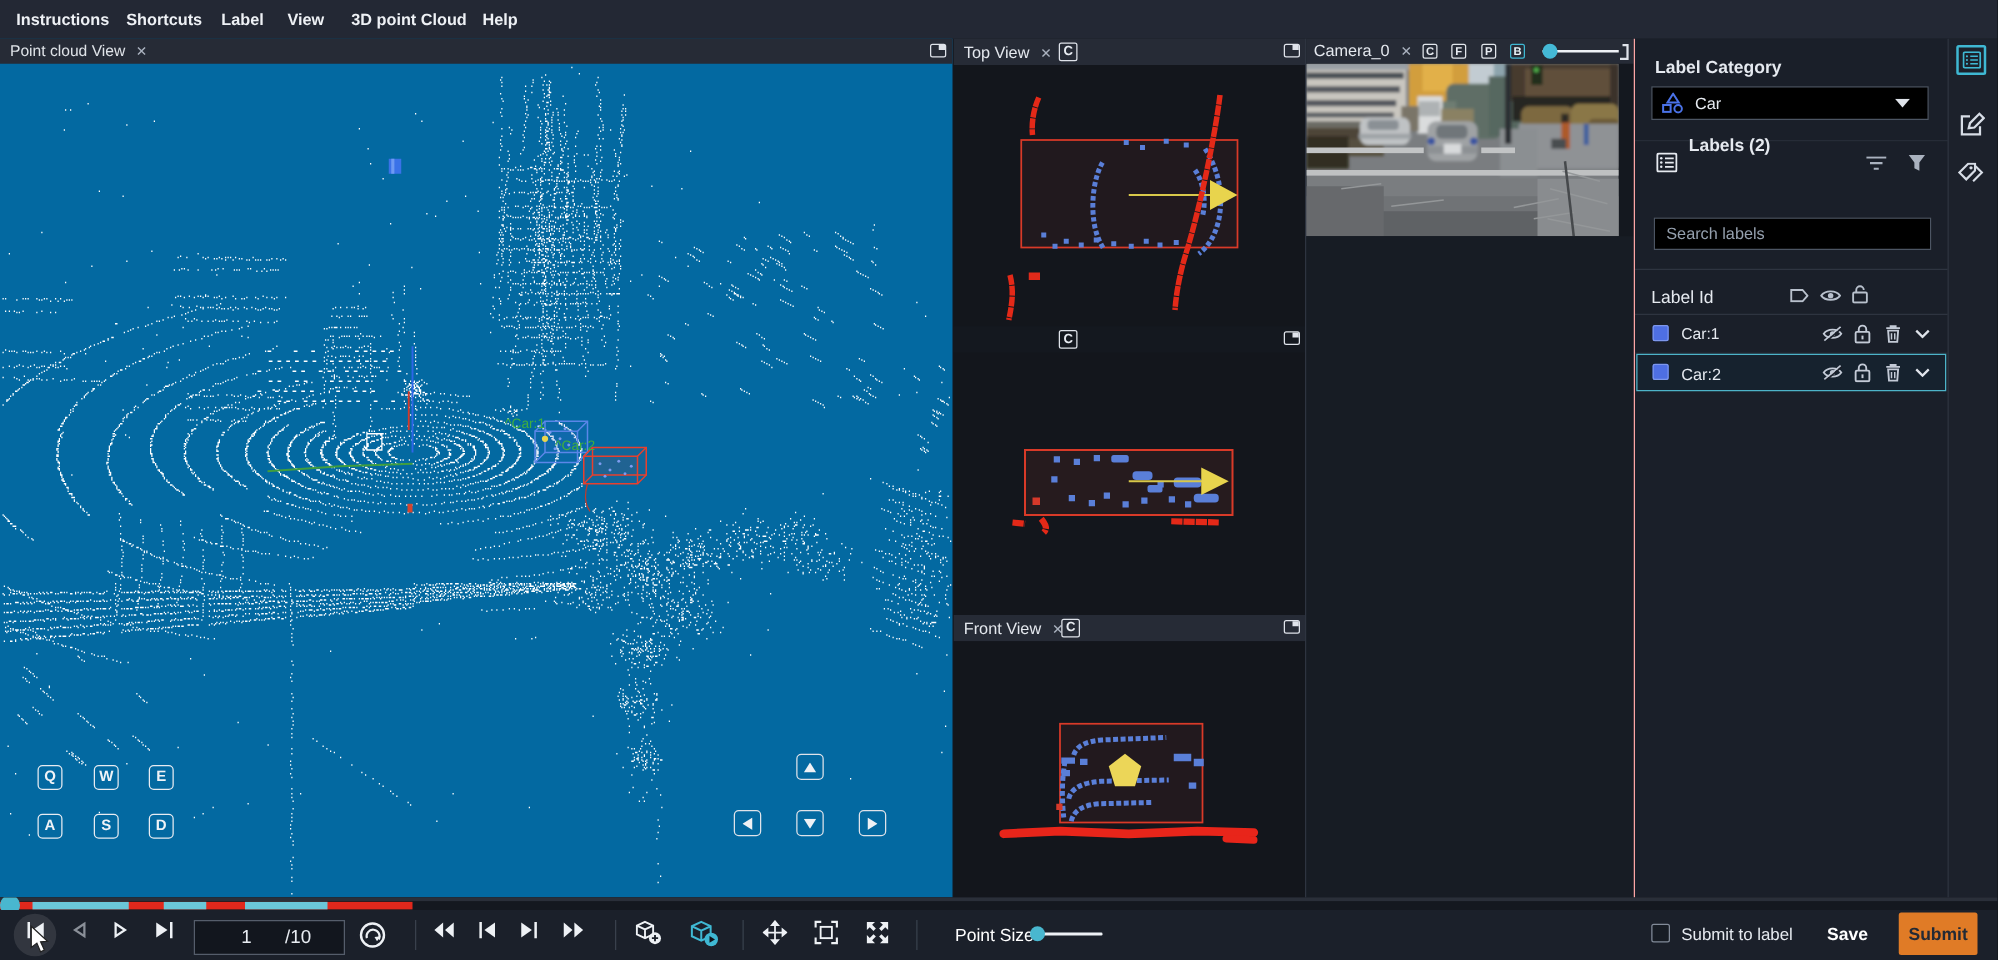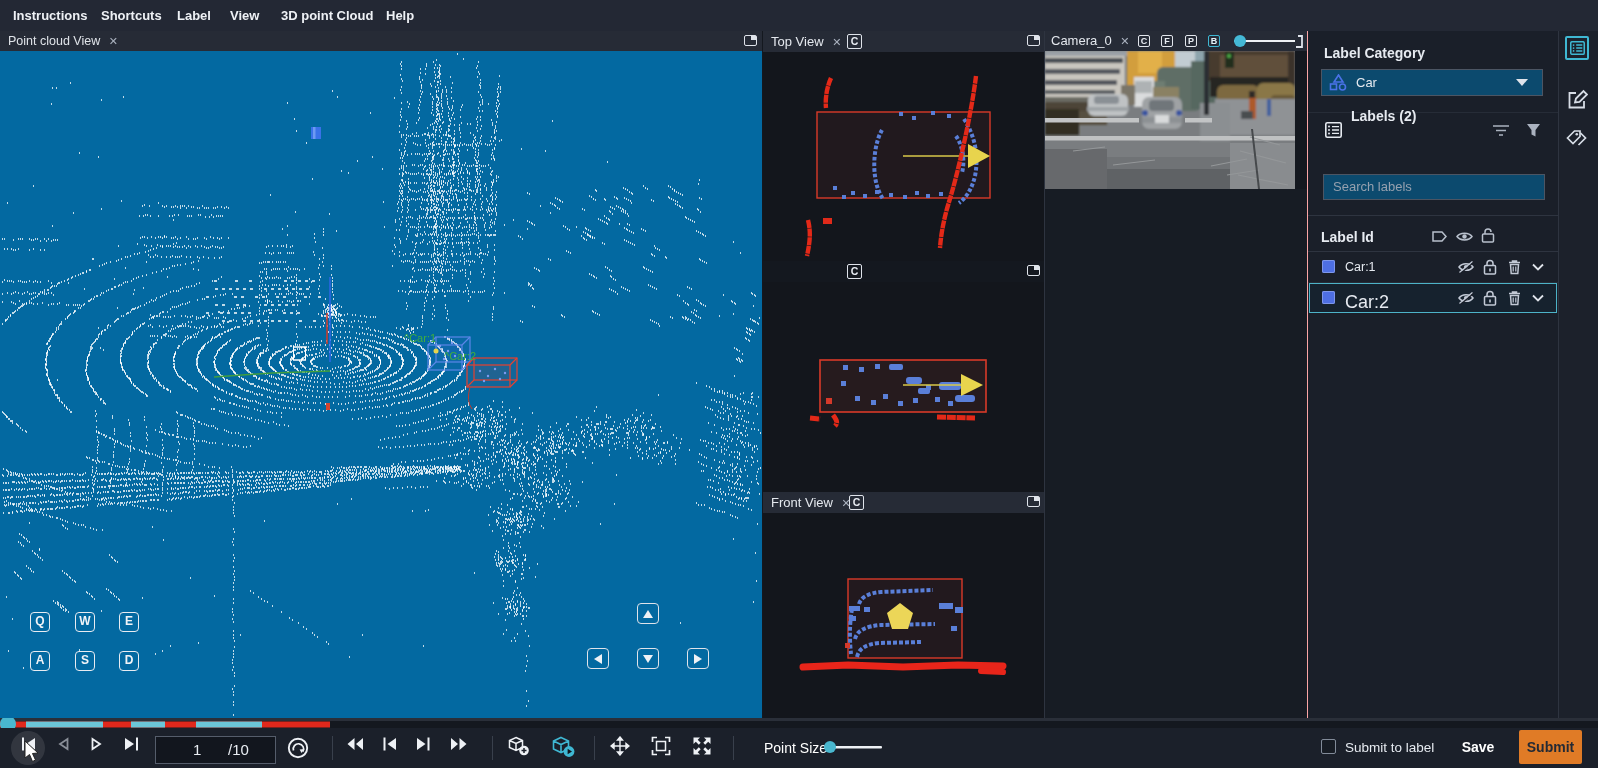--- a/index.html
+++ b/index.html
@@ -28,21 +28,21 @@
  color:#e4e8ee;font-size:13px;line-height:21px}
 
 #camhead{left:1045px;top:31px;width:262px;height:20px;background:#262b36;color:#e4e8ee;
  font-size:13px;line-height:20px}
 .camL{position:absolute;top:35px;width:12px;height:12px;border:1.5px solid #e2e6ec;border-radius:2px;
  color:#e8ecf2;font-size:9px;font-weight:700;text-align:center;line-height:11px}
 #camunder{left:1045px;top:189px;width:262px;height:534px;background:#171c24}
 
 #sidebar{left:1307px;top:31px;width:251px;height:692px;background:#1a1f29;color:#e6eaf0;
  border-left:1px solid #fca5a5}
-.inp{position:absolute;border:1px solid #4c5563;border-radius:0;background:#0c4a6e}
+.inp{position:absolute;border:1px solid #4c5563;border-radius:0;background:#000000}
 #ribbon{left:1558px;top:31px;width:40px;height:692px;background:#1c212b;border-left:1px solid #2e3440}
 
 #trow{left:0;top:718px;width:1598px;height:10px;background:#14181f;border-top:3px solid #2a2f39}
 #bbar{left:0;top:728px;width:1598px;height:40px;background:#1b202a}
 .vdiv{position:absolute;top:736px;width:1px;height:24px;background:#39404c}
 .ib{position:absolute;top:736px}
 #framebox{left:155px;top:736px;width:121px;height:28px;border:1px solid #555d6b;background:#12161e;
  color:#e8ecf2;font-size:15px}
 #savebtn{left:1447px;top:731px;width:62px;height:33px;color:#fff;font-size:14px;font-weight:700;
  text-align:center;line-height:33px}
@@ -354,41 +354,41 @@
   <svg class="abs" style="left:185px;top:94px" width="17" height="12" viewBox="0 0 17 12">
     <path d="M0 1 h16 M3 5.5 h10 M6 10 h4" stroke="#aab2bf" stroke-width="1.7"></path>
   </svg>
   <svg class="abs" style="left:218px;top:92px" width="15" height="15" viewBox="0 0 15 15">
     <path d="M1 1 H14 L9.5 7 V13.5 L5.5 11.5 V7 Z" fill="#aab2bf"></path>
   </svg>
 
   <div class="inp" style="left:15px;top:143px;width:222px;height:26px;color:#95a0ae;font-size:13px;line-height:24px;padding-left:9px">Search labels</div>
 
   <div class="abs" style="left:0;top:184px;width:251px;height:1px;background:#2e3440"></div>
-  <div class="abs" style="left:13px;top:198px;font-size:14px;font-weight:700">Label Id</div>
+  <div class="abs" style="left:13px;top:198px;font-size:14px;font-weight:400">Label Id</div>
   <svg class="abs" style="left:124px;top:200px" width="15" height="11" viewBox="0 0 15 11">
     <path d="M1 1 H10 L14 5.5 L10 10 H1 Z" fill="none" stroke="#b8c0cc" stroke-width="1.5"></path>
   </svg>
   <svg class="abs" style="left:148px;top:199px" width="17" height="13" viewBox="0 0 17 13">
     <path d="M1 6.5 C4 2 13 2 16 6.5 C13 11 4 11 1 6.5 Z" fill="none" stroke="#b8c0cc" stroke-width="1.5"></path>
     <circle cx="8.5" cy="6.5" r="2.2" fill="#b8c0cc"></circle>
   </svg>
   <svg class="abs" style="left:173px;top:197px" width="14" height="15" viewBox="0 0 14 15">
     <rect x="1.5" y="6" width="11" height="8" rx="1" fill="none" stroke="#b8c0cc" stroke-width="1.5"></rect>
     <path d="M4 6 V4 a3 3 0 0 1 6 0" fill="none" stroke="#b8c0cc" stroke-width="1.5"></path>
   </svg>
   <div class="abs" style="left:0;top:220px;width:251px;height:1px;background:#2e3440"></div>
 
   <div class="abs" style="left:14px;top:229px;width:13px;height:13px;border-radius:2px;background:#4e6fe3;box-shadow:0 0 0 1px #7e97ea inset"></div>
   <div class="abs" style="left:37px;top:229px;font-size:12.5px">Car:1</div>
   <div class="abs" style="left:0;top:251px;width:251px;height:1px;background:#262c37"></div>
 
   <div class="abs" style="left:1px;top:252px;width:248px;height:30px;border:1px solid #4db3c8;background:#16222e"></div>
   <div class="abs" style="left:14px;top:260px;width:13px;height:13px;border-radius:2px;background:#4e6fe3;box-shadow:0 0 0 1px #7e97ea inset"></div>
-  <div class="abs" style="left:37px;top:261px;font-size:18px">Car:2</div>
+  <div class="abs" style="left:37px;top:261px;font-size:13px">Car:2</div>
 </div>
 <svg class="abs" style="left:1457px;top:260px" width="18" height="14" viewBox="0 0 18 14">
       <path d="M2 7 C5 2.6 13 2.6 16 7 C13 11.4 5 11.4 2 7 Z" fill="none" stroke="#c3cad6" stroke-width="1.5"></path>
       <circle cx="9" cy="7" r="2.1" fill="#c3cad6"></circle>
       <path d="M2.5 12.5 L15.5 1.5" stroke="#c3cad6" stroke-width="1.5"></path>
       <path d="M3.5 13.5 L16.5 2.5" stroke="#1a1f29" stroke-width="1.2"></path>
     </svg>
     <svg class="abs" style="left:1483px;top:259px" width="14" height="16" viewBox="0 0 14 16">
       <rect x="1.5" y="6.5" width="11" height="8.5" rx="1" fill="none" stroke="#c3cad6" stroke-width="1.5"></rect>
       <path d="M4 6.5 V4.5 a3 3 0 0 1 6 0 V6.5" fill="none" stroke="#c3cad6" stroke-width="1.5"></path>

